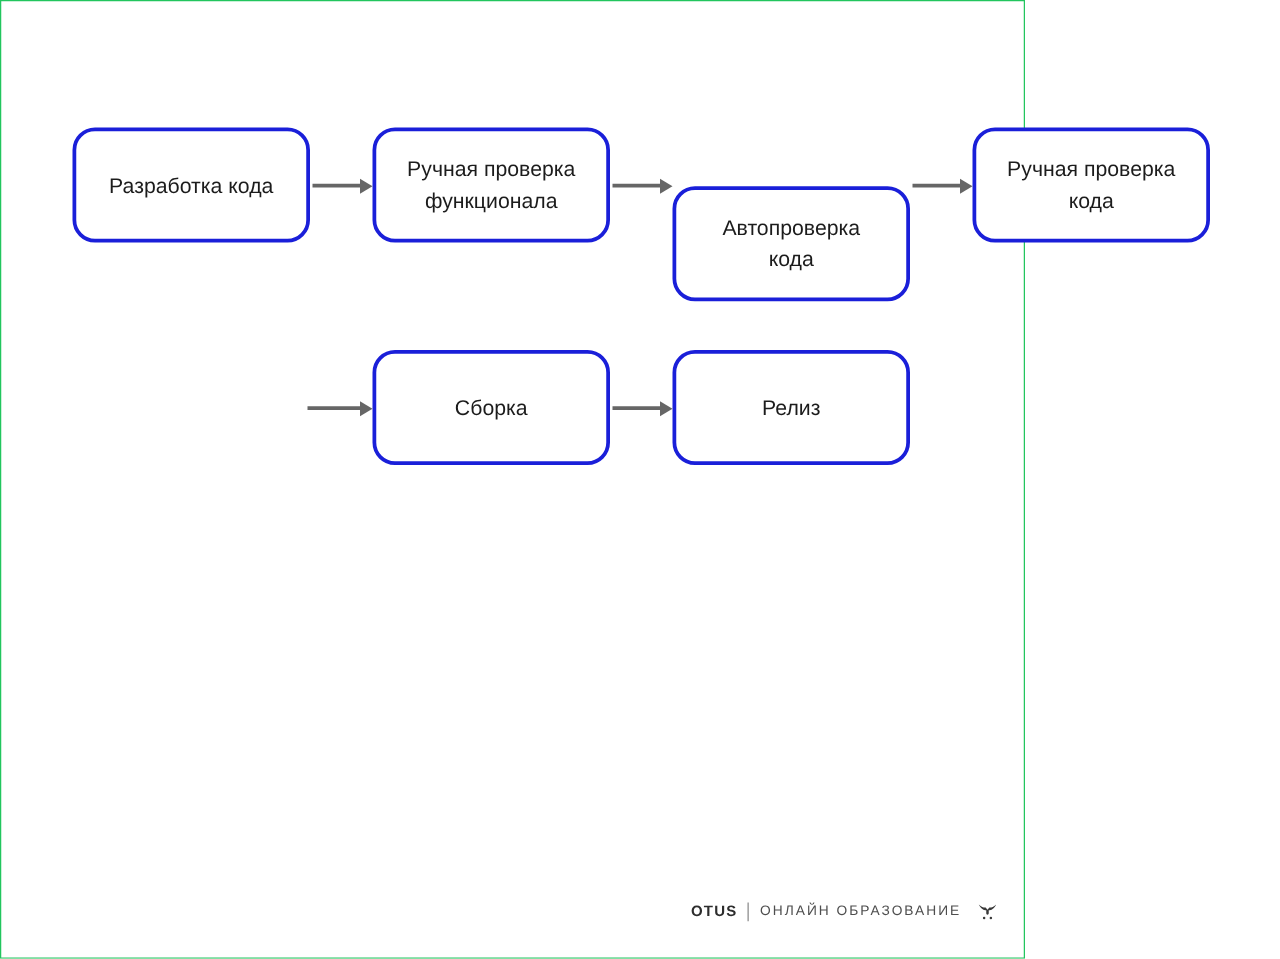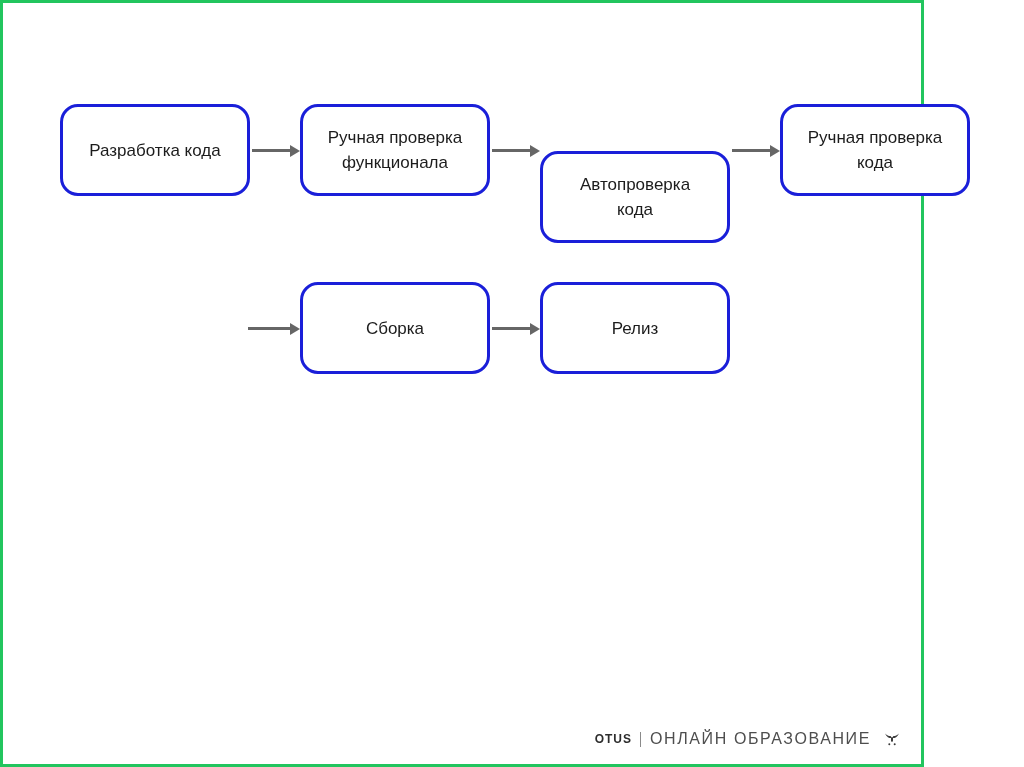--- a/index.html
+++ b/index.html
@@ -1,24 +1,24 @@
 <!DOCTYPE html>
 <html><head>
 <meta charset="utf-8">
 <style>
   * { margin: 0; padding: 0; box-sizing: border-box; }
   html, body { width: 1024px; height: 767px; background: #ffffff; overflow: hidden; }
   body { font-family: "Liberation Sans", "DejaVu Sans", sans-serif; }
 
   .canvas {
     position: relative;
-    width: 924px;
+    width: 820px;
     height: 767px;
     background: #ffffff;
-    border: 3px solid #22c55e;
+    border: 1px solid #22c55e;
     padding-left: 40px;
   }
 
   
   .node {
     position: absolute;
     width: 190px;
     height: 92px;
     background: #ffffff;
     border: 3px solid #1a1fd9;
@@ -61,38 +61,38 @@
   .a1 { left: 249px; top: 146px; width: 38px; }
   .a2 { left: 489px; top: 146px; width: 38px; }
   .a3 { left: 729px; top: 146px; width: 38px; }
   .a4 { left: 245px; top: 324px; width: 42px; }
   .a5 { left: 489px; top: 324px; width: 38px; }
 
   
   .footer {
     position: absolute;
     right: 20px;
-    bottom: 16px;
+    bottom: 28px;
     display: flex;
     align-items: center;
   }
   .footer .brand {
     font-size: 12px;
     font-weight: 700;
     letter-spacing: 1px;
     color: #2d2d2d;
   }
   .footer .divider {
     width: 1px;
     height: 15px;
     background: #8a8a8a;
     margin: 0 9px 0 8px;
   }
   .footer .tagline {
-    font-size: 16px;
+    font-size: 11px;
     letter-spacing: 1.6px;
     color: #4e4e4e;
     text-align: right;
   }
   .footer .logo-mark {
     margin-left: 12px;
     display: inline-flex;
     align-items: center;
   }
 </style>

